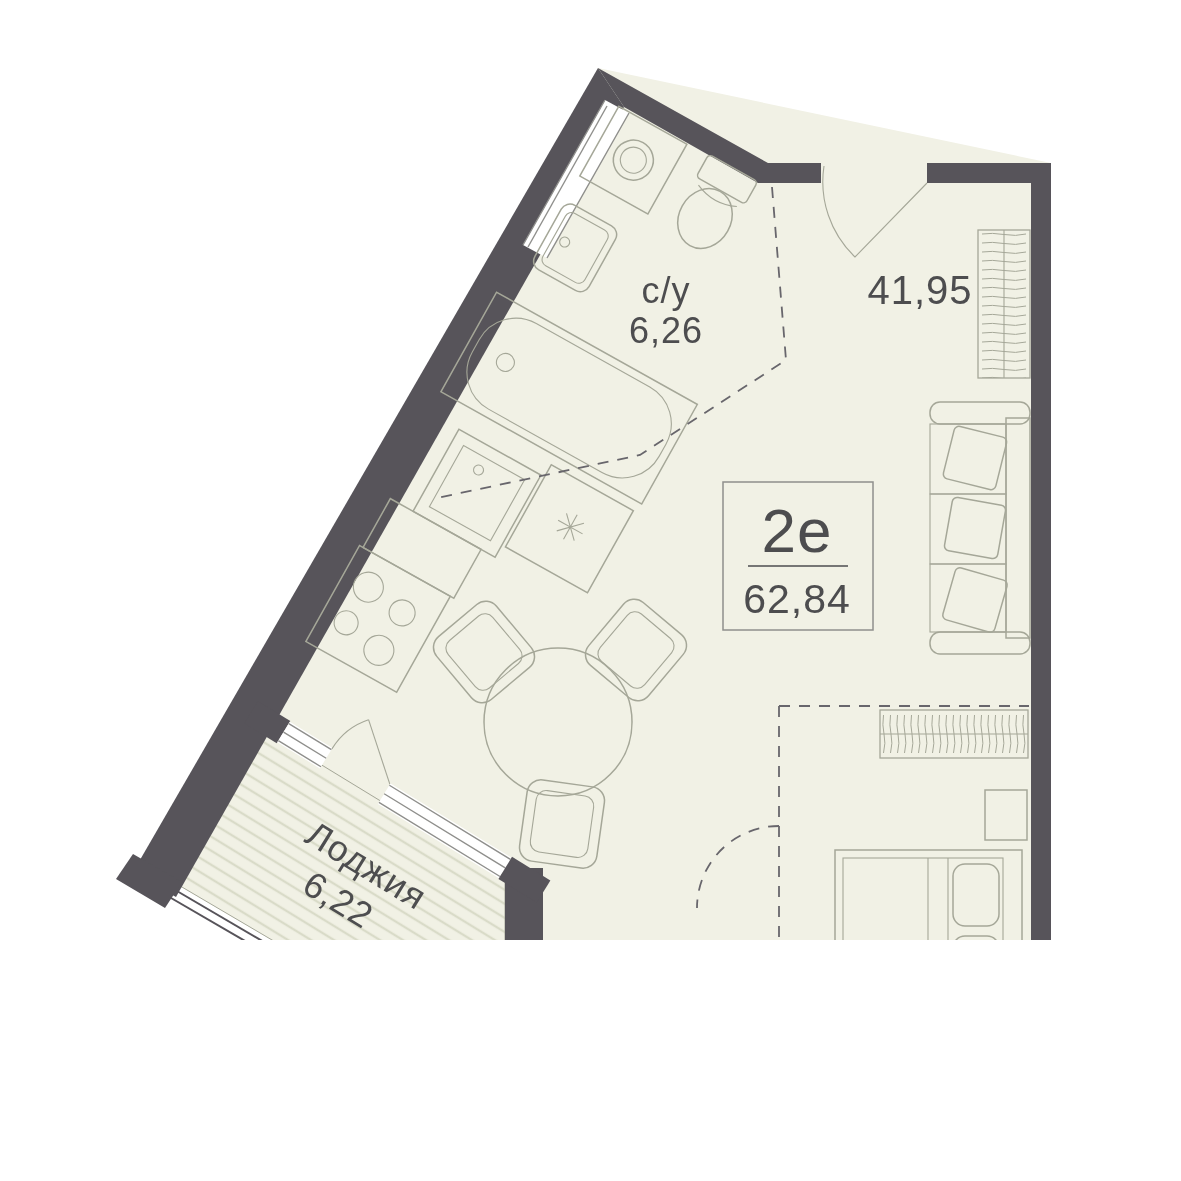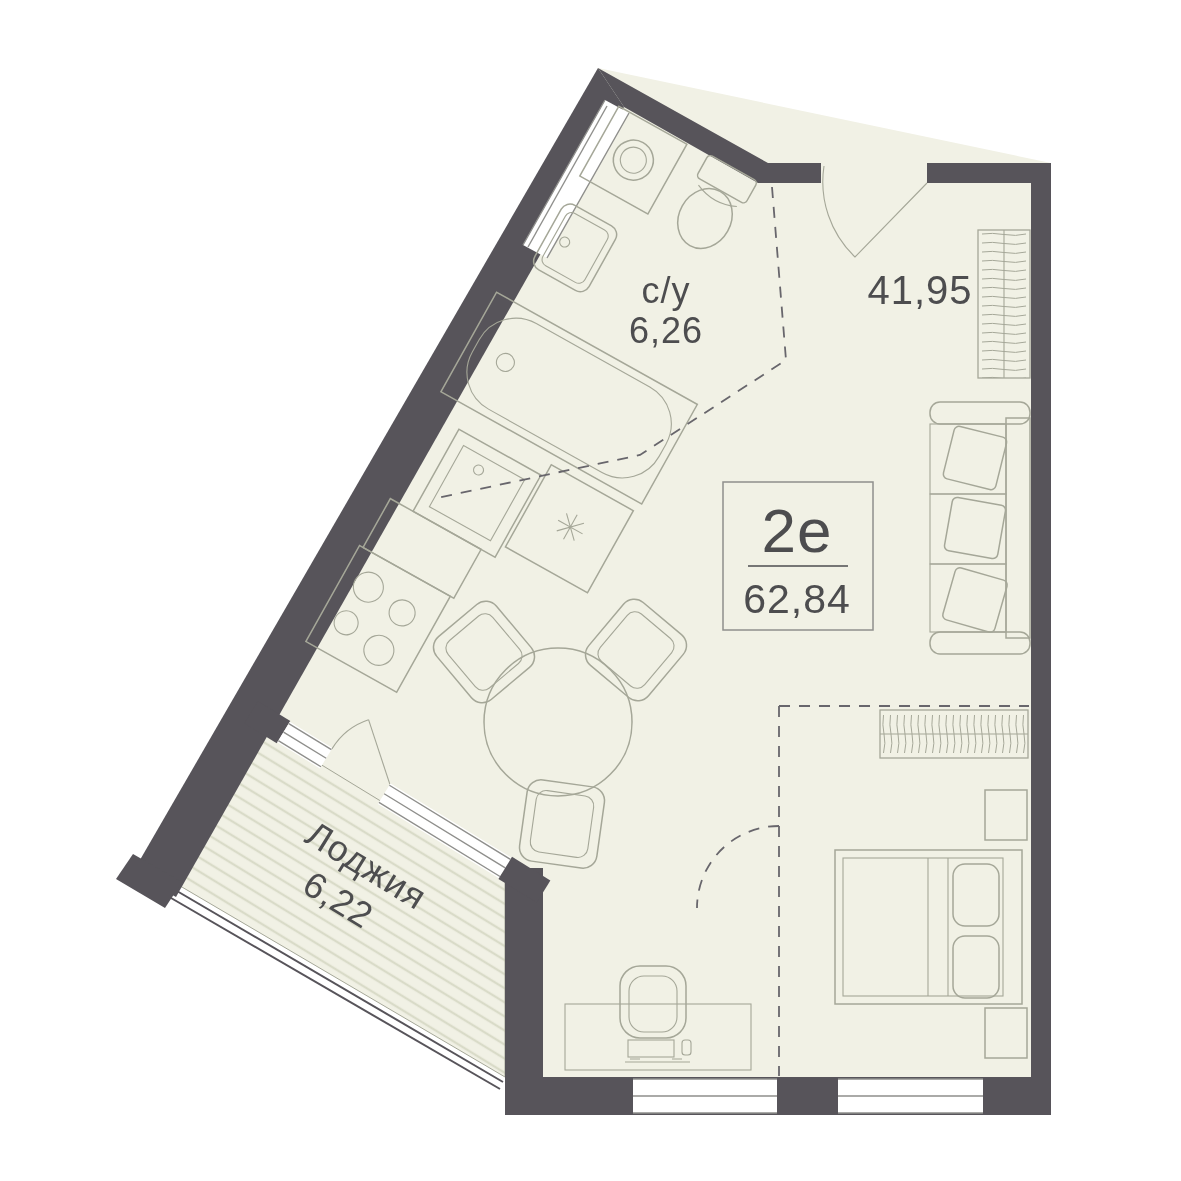--- a/index.html
+++ b/index.html
@@ -1,16 +1,16 @@
 <!DOCTYPE html>
 <html style="--wall: #57545a; --floor: #f1f1e5; --hatch: #d9dbc8; --furniture: #a5a798; --dash: #68666c; --text: #4d4d4f; --frame: #8f8f8c; --window: #ffffff;"><head>
 <meta charset="utf-8">
 <style>
   html,body{margin:0;padding:0;background:#ffffff;}
-  .stage{position:relative;width:1181px;height:1181px;background:#ffffff;overflow:hidden;}
+  .stage{position:relative;width:1181px;height:940px;background:#ffffff;overflow:hidden;}
   svg{display:block;}
   .wall{fill:var(--wall);stroke:none;}
   .floor{fill:var(--floor);stroke:none;}
   .furn{fill:none;stroke:var(--furniture);stroke-width:1.5;}
   .furnthin{fill:none;stroke:var(--furniture);stroke-width:1.1;}
   .dash{fill:none;stroke:var(--dash);stroke-width:1.8;stroke-dasharray:11 9;}
   .winw{fill:var(--window);stroke:none;}
   .frameln{fill:none;stroke:var(--frame);stroke-width:1.4;}
   .railing{fill:none;stroke:var(--wall);stroke-width:2;}
   .lbl{fill:var(--text);font-family:"Liberation Sans",sans-serif;letter-spacing:1px;}

